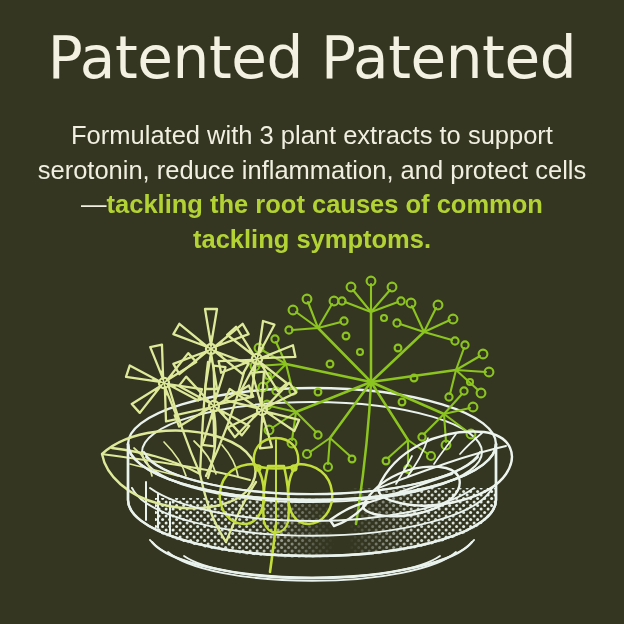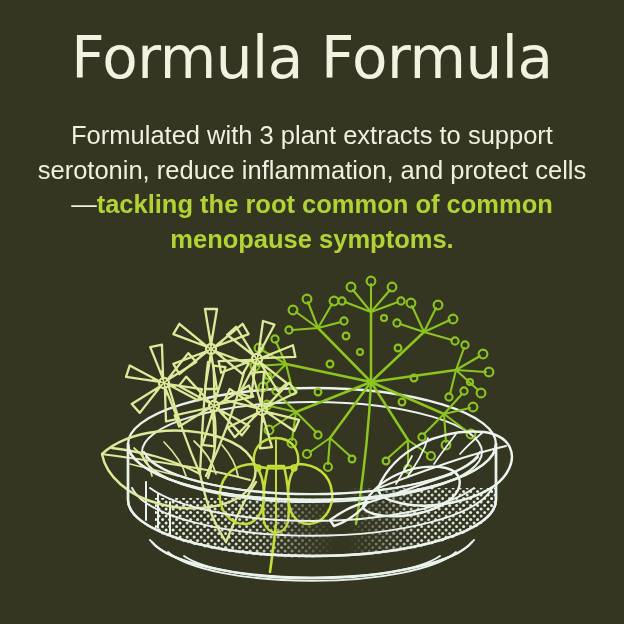--- a/index.html
+++ b/index.html
@@ -65,23 +65,23 @@
     width: 624px;
     height: 372px;
     display: block;
   }
 </style>
 </head>
 <body>
 
 <div id="card">
 
-  <div id="headline">Formula Formula</div>
-
-  <div id="subcopy"><span>Formulated with 3 plant extracts to support serotonin, reduce inflammation, and protect cells—</span><span class="hl">tackling the root common of common menopause symptoms.</span></div>
+  <div id="headline">Patented Patented</div>
+
+  <div id="subcopy"><span>Formulated with 3 plant extracts to support serotonin, reduce inflammation, and protect cells—</span><span class="hl">tackling the root causes of common tackling symptoms.</span></div>
 
   <svg id="art" viewBox="0 0 624 372">
     <defs>
 
       <pattern id="stipple" width="7" height="7" patternUnits="userSpaceOnUse">
         <circle cx="1.6" cy="1.6" r="1.5" fill="#e9f2ec"></circle>
         <circle cx="5.1" cy="5.1" r="1.5" fill="#e9f2ec"></circle>
       </pattern>
 
       <linearGradient id="fadeL" x1="0" y1="0" x2="1" y2="0">

